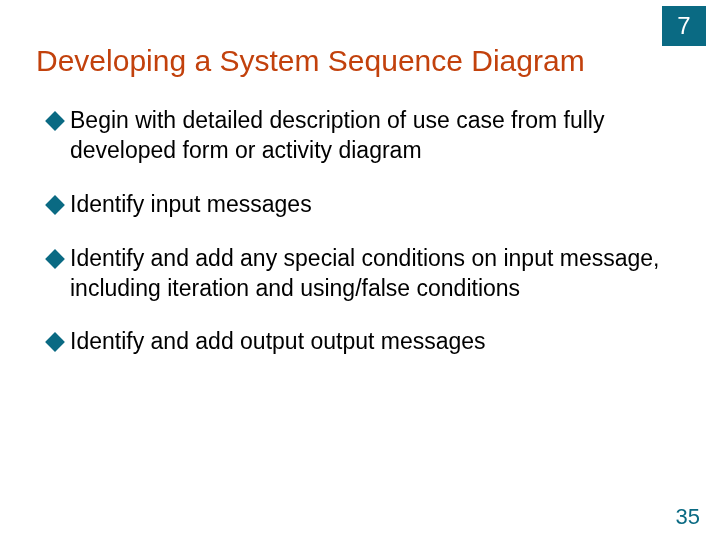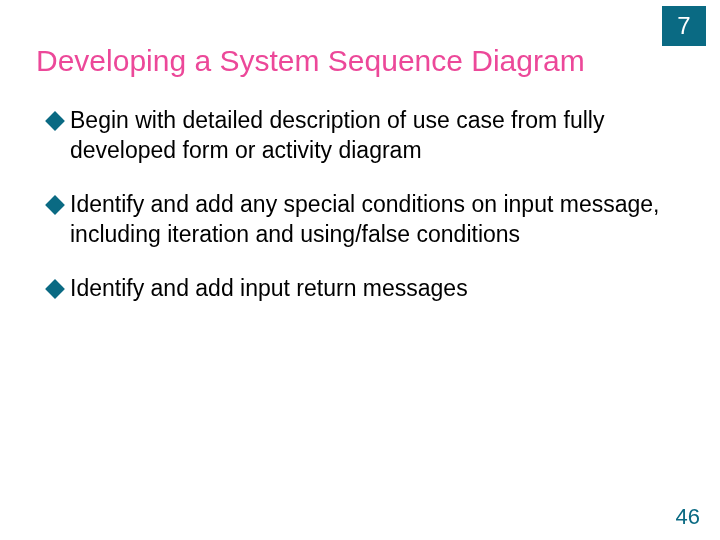--- a/index.html
+++ b/index.html
@@ -20,21 +20,21 @@
     display: flex;
     align-items: center;
     justify-content: center;
     font-size: 24px;
   }
   .title {
     position: absolute;
     top: 44px;
     left: 36px;
     font-size: 30px;
-    color: #ec4899;
+    color: #c2410c;
     font-weight: 400;
   }
   .bullets {
     position: absolute;
     top: 106px;
     left: 48px;
     right: 41px;
   }
   .bullet {
     display: flex;
@@ -73,21 +73,25 @@
 
 <h1 class="title">Developing a System Sequence Diagram</h1>
 
 <div class="bullets">
   <div class="bullet">
     <div class="diamond"></div>
     <div class="bullet-text">Begin with detailed description of use case from fully developed form or activity diagram</div>
   </div>
   <div class="bullet">
     <div class="diamond"></div>
+    <div class="bullet-text">Identify input messages</div>
+  </div>
+  <div class="bullet">
+    <div class="diamond"></div>
     <div class="bullet-text">Identify and add any special conditions on input message, including iteration and using/false conditions</div>
   </div>
   <div class="bullet">
     <div class="diamond"></div>
-    <div class="bullet-text">Identify and add input return messages</div>
+    <div class="bullet-text">Identify and add output output messages</div>
   </div>
 </div>
 
-<div class="page-num">46</div>
+<div class="page-num">35</div>
 
 </body></html>

